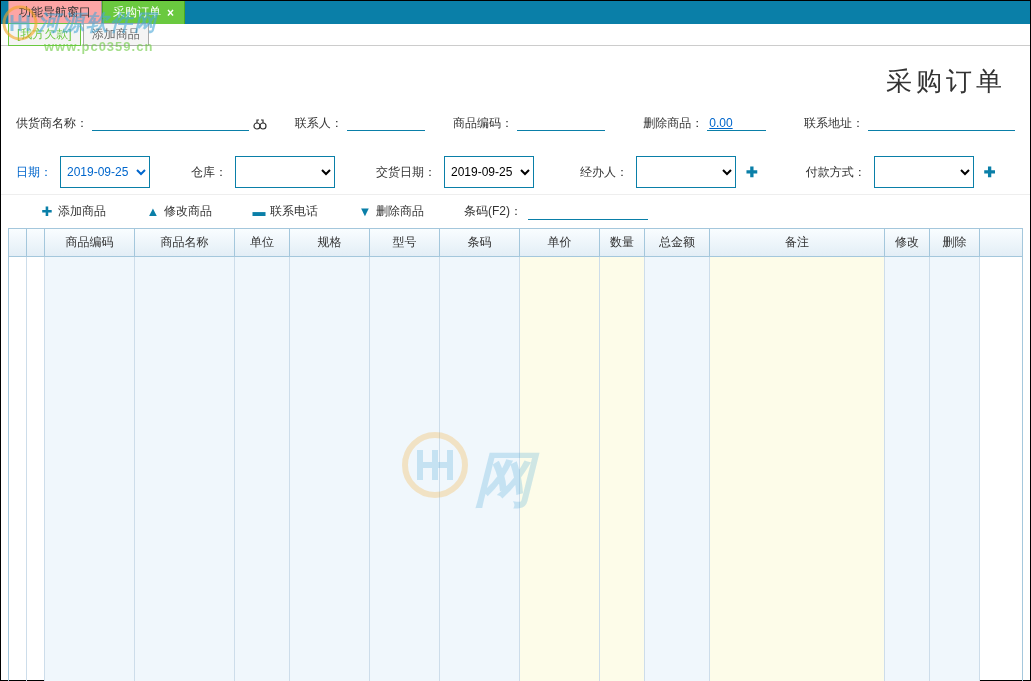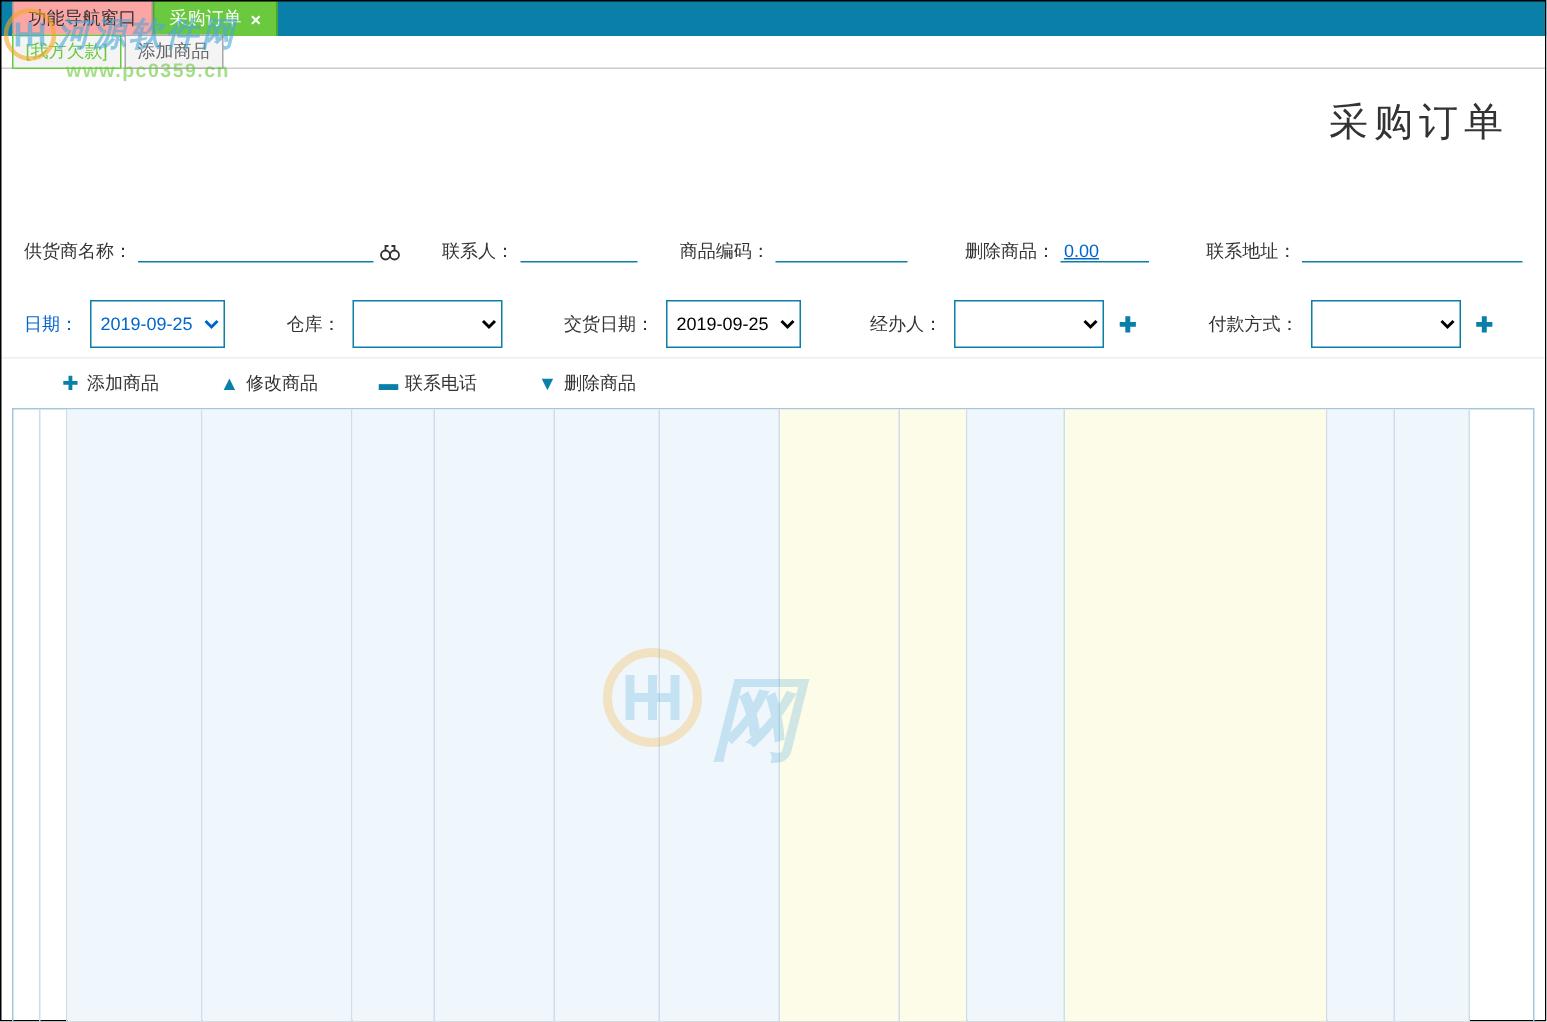--- a/index.html
+++ b/index.html
@@ -11,21 +11,21 @@
     .tab-active { background: #6ac93f; color: #fff; border: 1px solid #4da820; border-bottom: none; }
     .tab-close { font-weight: bold; cursor: pointer; }
     
     .sub-tabs { display: flex; align-items: center; padding: 2px 8px; background: #fff; border-bottom: 1px solid #ccc; height: 22px; }
     .sub-tab { padding: 2px 8px; font-size: 12px; color: #666; cursor: pointer; border: 1px solid #aaa; background: #f4f4f4; margin-right: 2px; }
     .sub-tab:first-child { color: #6ac93f; border-color: #6ac93f; }
     
     .page-title-area { text-align: right; padding: 18px 25px 10px; background: #fff; }
     .page-title { font-size: 26px; color: #333; font-weight: normal; letter-spacing: 4px; }
     
-    .form-row { display: flex; align-items: center; padding: 6px 16px; gap: 8px; background: #fff; font-size: 12px; margin-top: 44px; }
+    .form-row { display: flex; align-items: center; padding: 6px 16px; gap: 8px; background: #fff; font-size: 12px; }
     .form-row.row1 { gap: 4px; }
     .label { color: #333; white-space: nowrap; }
     .label-blue { color: #0066cc; white-space: nowrap; }
     .input-underline { border: none; border-bottom: 1px solid #0a7fa8; outline: none; background: transparent; padding: 0 2px; font-size: 12px; min-width: 0; }
     .input-underline.blue-text { color: #0066cc; }
     .select-box { border: 1px solid #0a7fa8; background: #fff; font-size: 12px; height: 32px; padding: 0 2px; min-width: 0; }
     .binoc-icon { width: 14px; height: 14px; display: inline-flex; align-items: center; justify-content: center; font-size: 13px; }
     .plus-btn { color: #0a7fa8; font-weight: bold; font-size: 14px; cursor: pointer; padding: 0 2px; }
     
     .toolbar { display: flex; align-items: center; padding: 8px 40px; gap: 40px; background: #fff; border-top: 1px solid #eee; }
@@ -161,23 +161,43 @@
     <span>修改商品</span>
   </div>
   <div class="tool-btn">
     <span class="tool-icon">▬</span>
     <span>联系电话</span>
   </div>
   <div class="tool-btn">
     <span class="tool-icon">▼</span>
     <span>删除商品</span>
   </div>
+  <div class="barcode-area">
+    <span class="label">条码(F2)：</span>
+    <input class="barcode-input" style="">
+  </div>
 </div>
 
 <div class="grid-wrap">
+  <div class="grid-head">
+    <div class="gh-cell c0"></div>
+    <div class="gh-cell c1"></div>
+    <div class="gh-cell c2">商品编码</div>
+    <div class="gh-cell c3">商品名称</div>
+    <div class="gh-cell c4">单位</div>
+    <div class="gh-cell c5">规格</div>
+    <div class="gh-cell c6">型号</div>
+    <div class="gh-cell c7">条码</div>
+    <div class="gh-cell c8">单价</div>
+    <div class="gh-cell c9">数量</div>
+    <div class="gh-cell c10">总金额</div>
+    <div class="gh-cell c11">备注</div>
+    <div class="gh-cell c12">修改</div>
+    <div class="gh-cell c13">删除</div>
+  </div>
   <div class="grid-body">
     <div class="gb-col c0"></div>
     <div class="gb-col c1"></div>
     <div class="gb-col blue c2"></div>
     <div class="gb-col blue c3"></div>
     <div class="gb-col blue c4"></div>
     <div class="gb-col blue c5"></div>
     <div class="gb-col blue c6"></div>
     <div class="gb-col blue c7"></div>
     <div class="gb-col yellow c8"></div>

